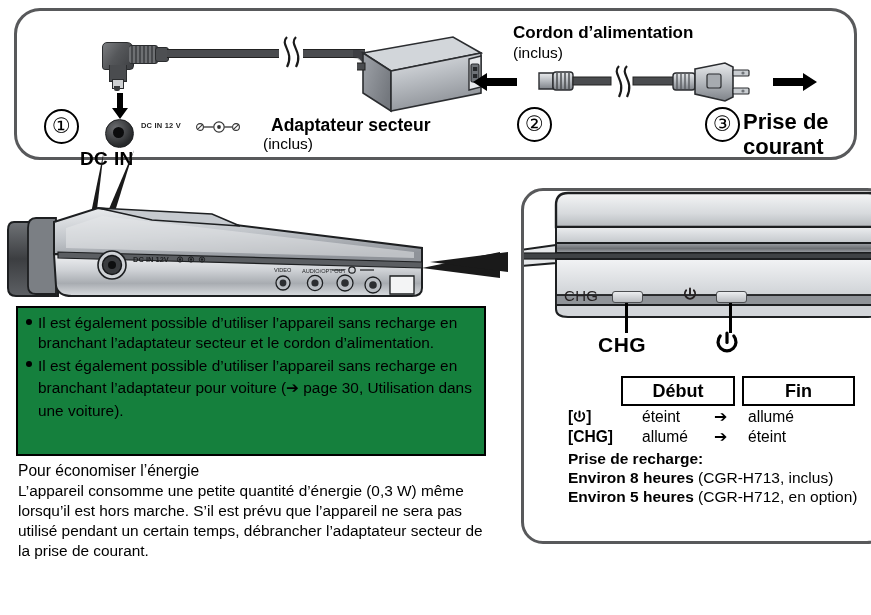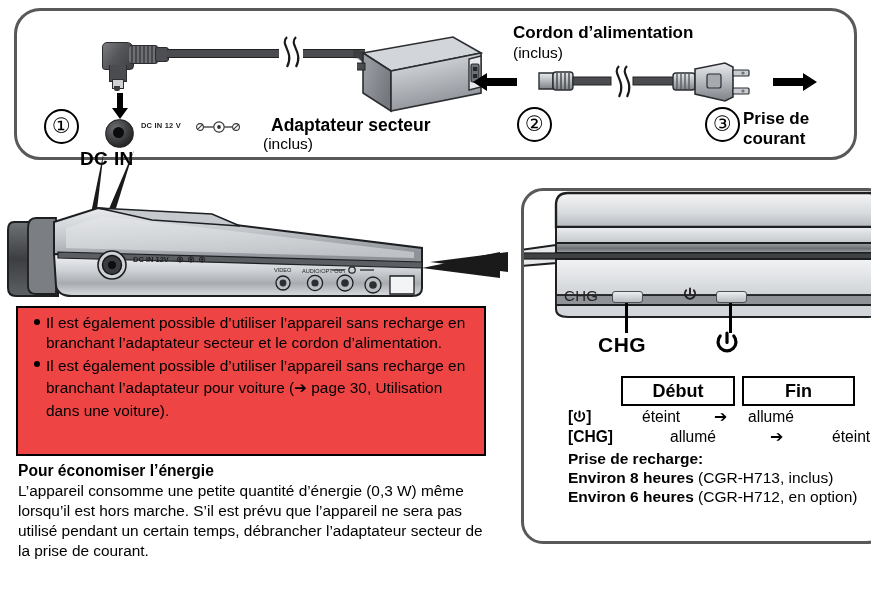--- a/index.html
+++ b/index.html
@@ -66,39 +66,39 @@
 
   
   #arr-left{left:456px;top:62px;}
   #arr-right{left:756px;top:62px;}
 
   
   #ac-cord{left:520px;top:50px;}
   #ac-cord svg{display:block;}
 
   
-  #outlet-label{left:726px;top:98px;font-size:17px;font-weight:bold;line-height:1.15;}
+  #outlet-label{left:726px;top:98px;font-size:22px;font-weight:bold;line-height:1.15;}
 
   
   #device-left{left:2px;top:182px;width:500px;height:130px;text-align:center;}
   #device-left svg{display:block;}
 
   
   #leaders{left:60px;top:150px;width:160px;height:110px;}
 
   
   #bullet-box{left:16px;top:306px;width:470px;height:150px;border:2.5px solid #000;
-              background:#ef4444;box-sizing:border-box;padding:5px 8px 0 16px;}
+              background:#15803d;box-sizing:border-box;padding:5px 8px 0 8px;}
   .bullet-row{display:flex;align-items:flex-start;font-size:15.4px;line-height:1.30;}
   .bullet-dot{flex:0 0 auto;margin:6px 6px 0 0;width:6px;height:6px;border-radius:50%;background:#000;}
   .bullet-txt{flex:1 1 auto;}
   .bullet-row.second{margin-top:2px;line-height:1.45;}
 
   
-  #save-title{left:18px;top:462px;font-size:15.6px;font-weight:bold;}
+  #save-title{left:18px;top:462px;font-size:15.6px;font-weight:normal;}
   #save-body{left:18px;top:481px;width:476px;font-size:15.4px;line-height:1.30;}
 
   
   #right-panel{left:521px;top:188px;width:368px;height:356px;border:3px solid #58595b;
                border-radius:22px;background:#fff;box-sizing:border-box;overflow:hidden;}
 
   
   #device-right{left:0px;top:0px;width:362px;height:128px;}
   #device-right svg{display:block;}
 
@@ -115,21 +115,21 @@
   #pwr-big{left:191px;top:140px;font-size:26px;line-height:1;font-family:"DejaVu Sans",sans-serif;}
 
   
   #box-debut{left:97px;top:185px;width:114px;height:30px;border:2.6px solid #000;
              display:flex;align-items:center;justify-content:center;font-size:18px;font-weight:bold;box-sizing:border-box;}
   #box-fin{left:218px;top:185px;width:113px;height:30px;border:2.6px solid #000;
            display:flex;align-items:center;justify-content:center;font-size:18px;font-weight:bold;box-sizing:border-box;}
 
   .state-row{position:absolute;display:flex;align-items:baseline;font-size:15.6px;}
   #row-pwr{left:44px;top:216px;}
-  #row-chg{left:44px;top:236px;gap:28px;}
+  #row-chg{left:44px;top:236px;}
   .st-key{font-weight:bold;width:74px;flex:0 0 auto;}
   .st-a{width:72px;flex:0 0 auto;}
   .st-arrow{width:34px;flex:0 0 auto;font-weight:bold;font-size:16px;font-family:"DejaVu Sans",sans-serif;}
   .st-b{flex:0 0 auto;}
 
   #rp-text{left:44px;top:258px;width:310px;font-size:15.5px;line-height:1.24;}
   #rp-text .b{font-weight:bold;}
   #rp-text .l{display:block;}
 
   
@@ -461,15 +461,15 @@
   <div class="state-row" id="row-chg">
     <span class="st-key">[CHG]</span>
     <span class="st-a">allumé</span>
     <span class="st-arrow">➔</span>
     <span class="st-b">éteint</span>
   </div>
 
   <div class="abs" id="rp-text">
     <span class="l b">Prise de recharge:</span>
     <span class="l"><span class="b">Environ 8 heures</span><span> (CGR-H713, inclus)</span></span>
-    <span class="l"><span class="b">Environ 6 heures</span><span> (CGR-H712, en option)</span></span>
+    <span class="l"><span class="b">Environ 5 heures</span><span> (CGR-H712, en option)</span></span>
   </div>
 </div>
 
 </body></html>

